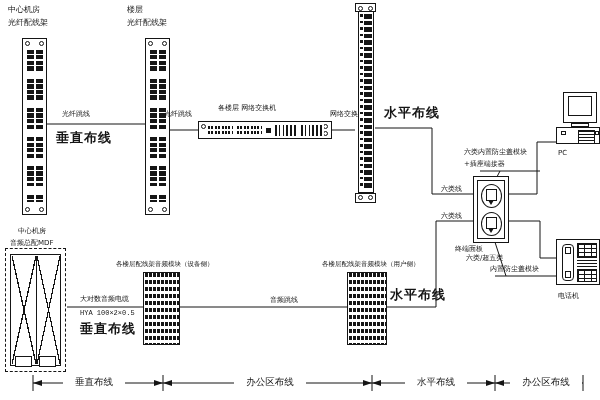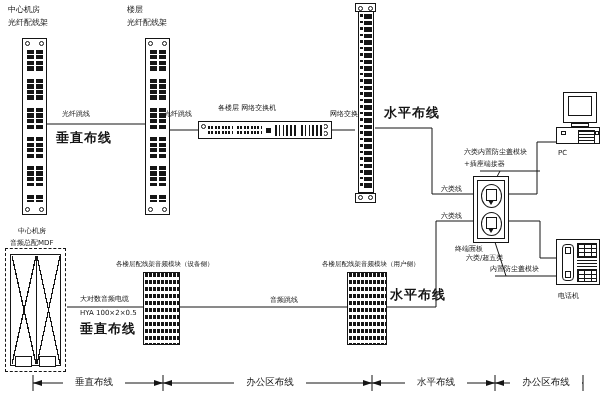--- a/index.html
+++ b/index.html
@@ -180,21 +180,21 @@
   <div class="dashed" style="left:5px;top:248px;width:61px;height:124px;">
     <div class="panel" style="left:4px;top:5px;width:51px;height:112px;">
       <div class="xcell" style="left:1px;top:1px;width:24px;height:108px;"></div>
       <div class="xcell" style="left:25px;top:1px;width:24px;height:108px;border-left:1px solid #151515;box-sizing:border-box;"></div>
     </div>
     <div class="panel" style="left:9px;top:107px;width:17px;height:11px;"></div>
     <div class="panel" style="left:33px;top:107px;width:17px;height:11px;"></div>
   </div>
 
   <div class="lbl lbl-c" style="left:80px;top:295px;width:64px;">大对数音频电缆</div>
-  <div class="lbl lbl-c" style="left:80px;top:309px;width:64px;">HYA 100×2×0.5</div>
+  <div class="lbl lbl-c" style="left:80px;top:309px;width:64px;font-family:Liberation Mono, monospace;">HYA 100×2×0.5</div>
   <div class="lbl-bold" style="left:80px;top:320px;">垂直布线</div>
 
   <div class="lbl lbl-sm lbl-c" style="left:116px;top:260px;width:100px;">各楼层配线架音频模块（设备侧）</div>
   <div class="hatch" style="left:143px;top:272px;width:37px;height:73px;"></div>
 
   <div class="lbl" style="left:270px;top:296px;">音频跳线</div>
 
   <div class="lbl lbl-sm lbl-c" style="left:322px;top:260px;width:100px;">各楼层配线架音频模块（用户侧）</div>
   <div class="hatch" style="left:347px;top:272px;width:40px;height:73px;"></div>
   <div class="lbl-bold" style="left:390px;top:286px;">水平布线</div>

